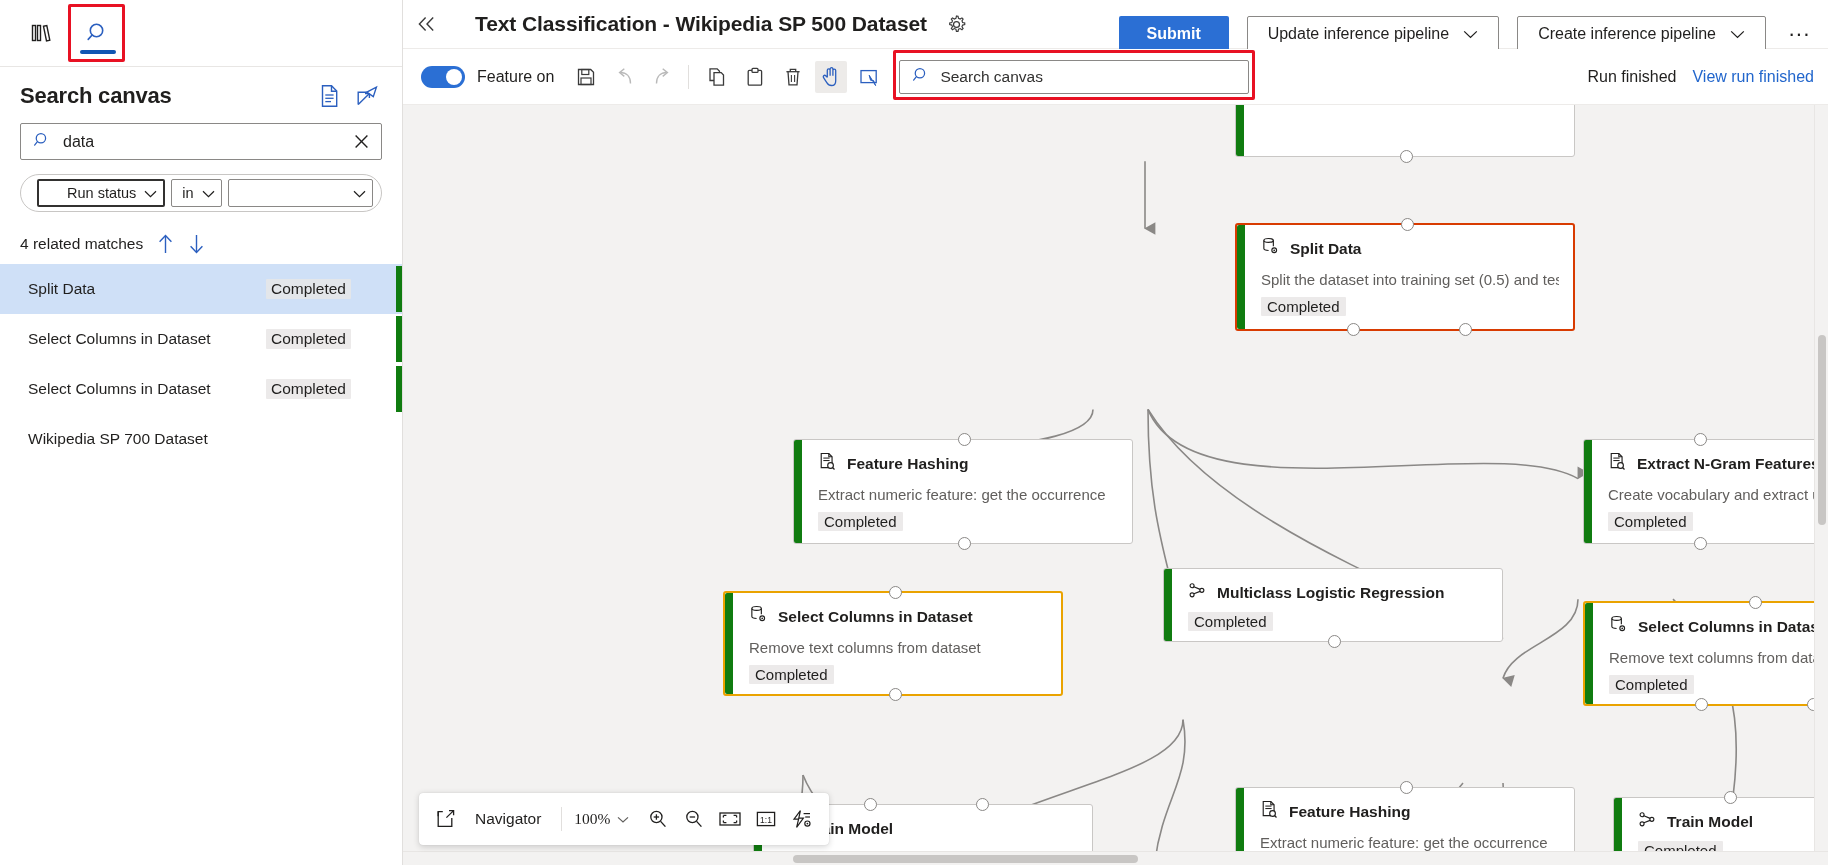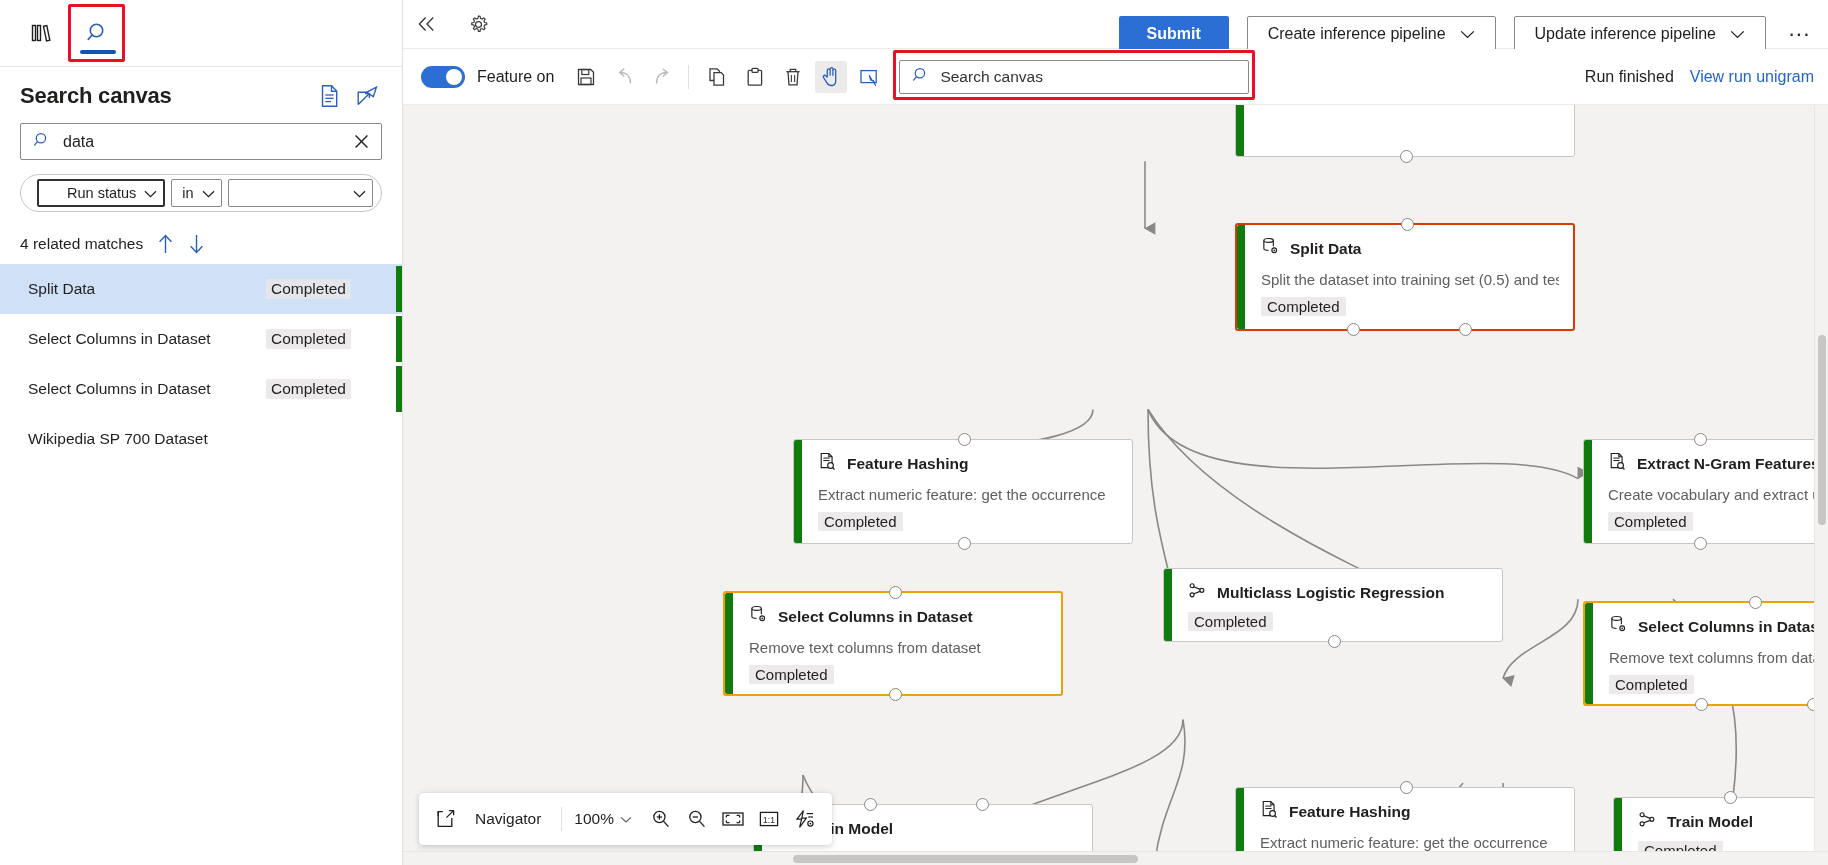--- a/index.html
+++ b/index.html
@@ -268,21 +268,21 @@
   #navigator-bar {
     position: absolute; left: 16px; bottom: 20px;
     height: 52px; background:#fff;
     border-radius: 4px;
     box-shadow: 0 1.6px 6px rgba(0,0,0,.16), 0 0 1px rgba(0,0,0,.18);
     display:flex; align-items:center;
     padding: 0 12px; gap: 6px; z-index: 40;
   }
   #navigator-bar .nv-label { font-size: 15.5px; color:#201f1e; margin-left: 8px; margin-right: 8px;}
   #navigator-bar .nv-sep { width:1px; height: 24px; background:#e1dfdd; margin: 0 6px;}
-  #navigator-bar .zoomlevel { font-size: 15.5px; color:#201f1e; display:flex; align-items:center; gap:6px; cursor:pointer;}
+  #navigator-bar .zoomlevel { font-size: 15.5px; color:#201f1e; display:flex; align-items:center; gap:6px; cursor:pointer;font-family:Liberation Serif, serif;}
   .nv-icon { width: 30px; height: 30px; display:flex; align-items:center; justify-content:center; cursor:pointer;}
 
   
   #h-scroll {
     position: absolute; left: 0; right: 0; bottom: 0;
     height: 14px; background: #f3f2f1;
     border-top: 1px solid #e8e6e4;
     z-index: 30;
   }
   #h-scroll .thumb {
@@ -436,38 +436,39 @@
 
   <div id="main">
 
     <div id="topbar">
       <div id="collapse-btn">
         <svg width="22" height="18" viewBox="0 0 22 18" fill="none">
           <path d="M9.6 2.6 L3.4 9 L9.6 15.4" stroke="#3a3a3a" stroke-width="1.4" fill="none"></path>
           <path d="M17.2 2.6 L11 9 L17.2 15.4" stroke="#3a3a3a" stroke-width="1.4" fill="none"></path>
         </svg>
       </div>
+      <div id="pipeline-title">Text Classification - Wikipedia SP 500 Dataset</div>
       <div id="settings-gear">
         <svg width="23" height="23" viewBox="0 0 24 24" fill="none">
           <circle cx="12" cy="12" r="3.1" stroke="#3a3a3a" stroke-width="1.3"></circle>
           <path d="M12 3.1 l1.6 .3 .5 2.2 1.7 .7 1.9-1.2 1.2 1.2 -1.2 1.9 .7 1.7 2.2 .5 0 1.7 -2.2 .5 -.7 1.7 1.2 1.9 -1.2 1.2 -1.9-1.2 -1.7 .7 -.5 2.2 -1.7 0 -.5-2.2 -1.7-.7 -1.9 1.2 -1.2-1.2 1.2-1.9 -.7-1.7 -2.2-.5 0-1.7 2.2-.5 .7-1.7 -1.2-1.9 1.2-1.2 1.9 1.2 1.7-.7 .5-2.2z" stroke="#3a3a3a" stroke-width="1.2" fill="none"></path>
         </svg>
       </div>
       <div id="topbar-actions">
         <button id="submit-btn">Submit</button>
         <div class="split-btn">
-          <span>Create inference pipeline</span>
+          <span>Update inference pipeline</span>
           <span>
             <svg width="15" height="9" viewBox="0 0 15 9" fill="none">
                 <path d="M1.2 1.4 L7.5 7.4 L13.8 1.4" stroke="#201f1e" stroke-width="1.3"></path>
               </svg>
           </span>
         </div>
         <div class="split-btn">
-          <span>Update inference pipeline</span>
+          <span>Create inference pipeline</span>
           <span>
             <svg width="15" height="9" viewBox="0 0 15 9" fill="none">
                 <path d="M1.2 1.4 L7.5 7.4 L13.8 1.4" stroke="#201f1e" stroke-width="1.3"></path>
               </svg>
           </span>
         </div>
         <div id="more-btn">···</div>
       </div>
     </div>
 
@@ -537,21 +538,21 @@
               <line x1="4.9" y1="11.9" x2="1.8" y2="15.6" stroke="#2b5fbf" stroke-width="1.4" stroke-linecap="round"></line>
             </svg>
           </span>
           <span id="canvas-search-placeholder">Search canvas</span>
         </div>
         <div id="canvas-search-highlight"></div>
       </div>
 
       <div id="run-status-wrap">
         <span id="run-finished">Run finished</span>
-        <span id="view-run-overview">View run unigram</span>
+        <span id="view-run-overview">View run finished</span>
       </div>
     </div>
 
     <div id="canvas">
 
       <svg id="edges" viewBox="0 0 1425 769" preserveAspectRatio="none">
         <defs>
           <marker id="arw" markerWidth="9" markerHeight="9" refX="4.5" refY="7" orient="auto">
             <path d="M0.5,0.5 L4.5,7.5 L8.5,0.5 Z" fill="#8a8886"></path>
           </marker>

